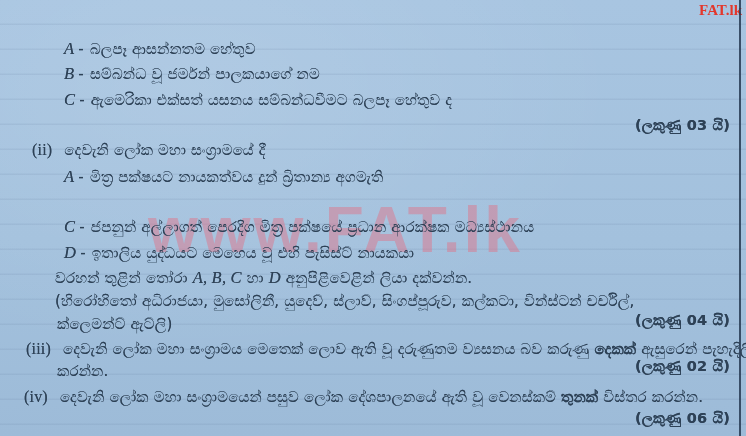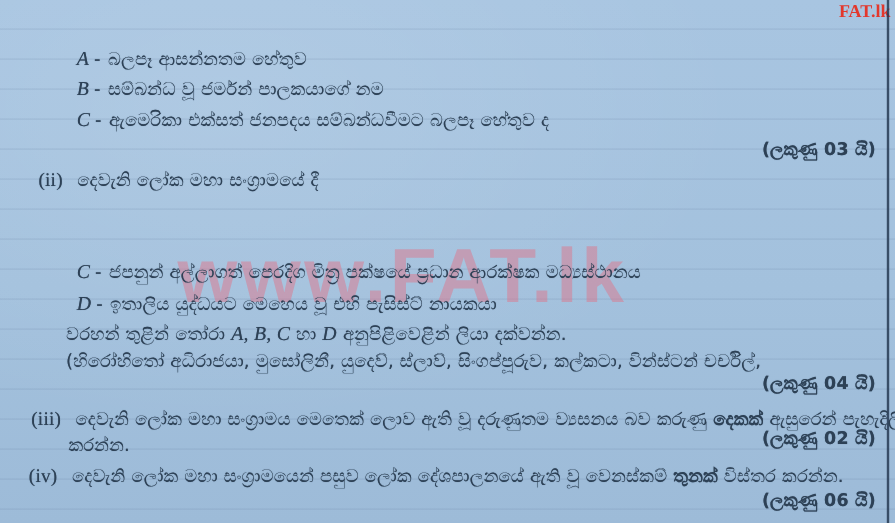--- a/index.html
+++ b/index.html
@@ -77,35 +77,37 @@
 
   <div class="wm-top">FAT.lk</div>
   <div class="wm-center">www.FAT.lk</div>
   <div class="edge-line"></div>
 
 
   <div class="line" style="top:39px;left:64px"><span class="letter">A</span><span class="dash">-</span><span>බලපෑ ආසන්නතම හේතුව</span></div>
 
   <div class="line" style="top:64px;left:64px"><span class="letter">B</span><span class="dash">-</span><span>සම්බන්ධ වූ ජර්මන් පාලකයාගේ නම</span></div>
 
-  <div class="line" style="top:90px;left:64px"><span class="letter">C</span><span class="dash">-</span><span>ඇමෙරිකා එක්සත් ජනපදය සම්බන්ධවීමට බලපෑ හේතුව ද</span></div>
+  <div class="line" style="top:90px;left:64px"><span class="letter">C</span><span class="dash">-</span><span>ඇමෙරිකා එක්සත් යසනය සම්බන්ධවීමට බලපෑ හේතුව ද</span></div>
 
   <div class="marks" style="top:117px">(ලකුණු 03 යි)</div>
 
   <div class="line" style="top:141px;left:32px"><span class="qnum">(ii)</span><span class="qtext">දෙවැනි ලෝක මහා සංග්‍රාමයේ දී</span></div>
 
+  <div class="line" style="top:167px;left:64px"><span class="letter">A</span><span class="dash">-</span><span>මිත්‍ර පක්ෂයට නායකත්වය දුන් බ්‍රිතාන්‍ය අගමැති</span></div>
 
 
   <div class="line" style="top:217px;left:64px"><span class="letter">C</span><span class="dash">-</span><span>ජපනුන් අල්ලාගත් පෙරදිග මිත්‍ර පක්ෂයේ ප්‍රධාන ආරක්ෂක මධ්‍යස්ථානය</span></div>
 
   <div class="line" style="top:243px;left:64px"><span class="letter">D</span><span class="dash">-</span><span>ඉතාලිය යුද්ධයට මෙහෙය වූ එහි පැසිස්ට් නායකයා</span></div>
 
   <div class="line" style="top:268px;left:55px"><span>වරහන් තුළින් තෝරා </span><span class="letter">A, B, C</span><span> හා </span><span class="letter">D</span><span> අනුපිළිවෙළින් ලියා දක්වන්න.</span></div>
 
   <div class="line" style="top:292px;left:55px">(හිරෝහිතෝ අධිරාජයා, මුසෝලිනී, යුදෙව්, ස්ලාව්, සිංගප්පූරුව, කල්කටා, වින්ස්ටන් චර්චිල්,</div>
+  <div class="line" style="top:315px;left:57px">ක්ලෙමන්ට් ඇට්ලි)</div>
   <div class="marks" style="top:312px">(ලකුණු 04 යි)</div>
 
   <div class="line" style="top:340px;left:26px"><span class="qnum">(iii)</span><span class="qtext">දෙවැනි ලෝක මහා සංග්‍රාමය මෙතෙක් ලොව ඇති වූ දරුණුතම ව්‍යසනය බව කරුණු </span><span class="bold-word">දෙකක්</span><span> ඇසුරෙන් පැහැදිලි</span></div>
   <div class="line" style="top:362px;left:57px">කරන්න.</div>
   <div class="marks" style="top:358px">(ලකුණු 02 යි)</div>
 
   <div class="line" style="top:388px;left:24px"><span class="qnum">(iv)</span><span class="qtext">දෙවැනි ලෝක මහා සංග්‍රාමයෙන් පසුව ලෝක දේශපාලනයේ ඇති වූ වෙනස්කම් </span><span class="bold-word">තුනක්</span><span> විස්තර කරන්න.</span></div>
   <div class="marks" style="top:410px">(ලකුණු 06 යි)</div>
 
 </div>

